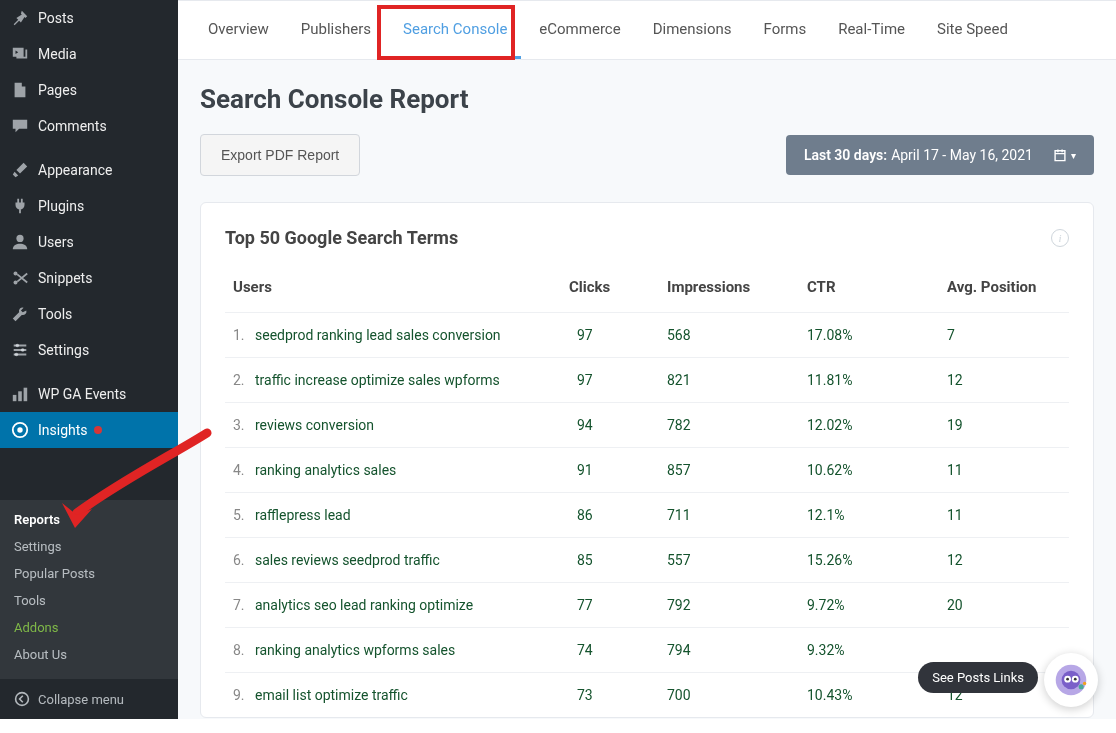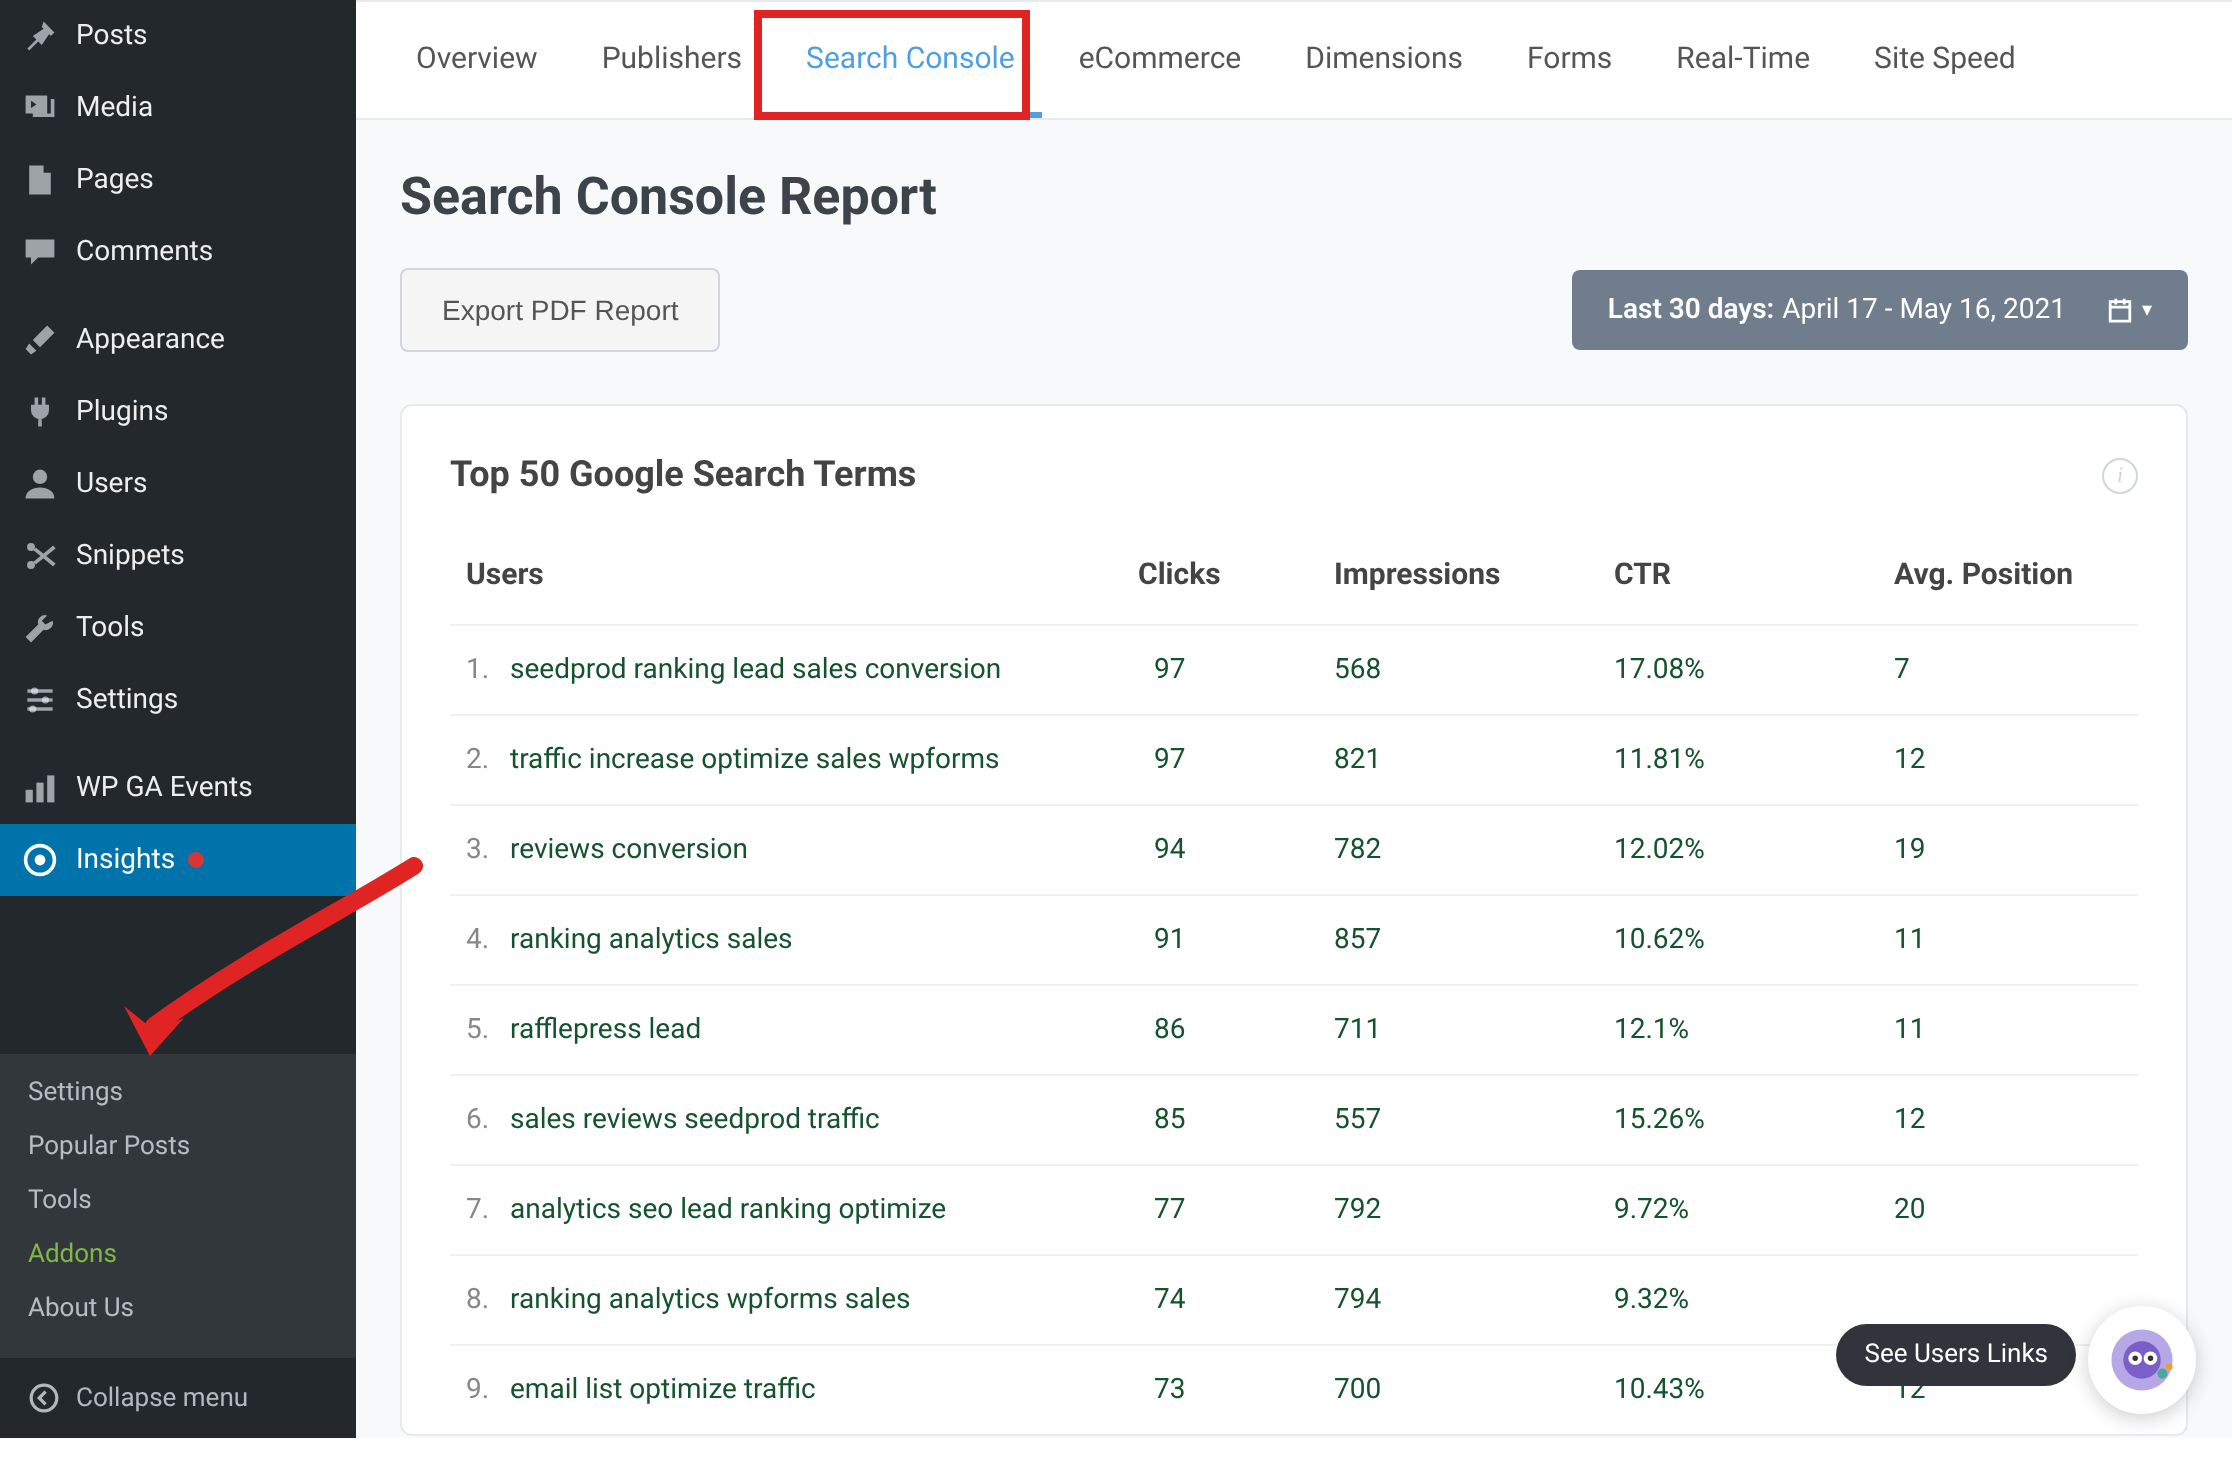--- a/index.html
+++ b/index.html
@@ -177,20 +177,21 @@
             <svg viewBox="0 0 20 20" width="18" height="18" fill="currentColor">
               <circle cx="10" cy="10" r="8" fill="none" stroke="currentColor" stroke-width="2"></circle>
               <circle cx="10" cy="10" r="3"></circle>
             </svg>
           </span>
           <span>Insights</span>
           <span class="dot"></span>
         </li>
     </ul>
     <ul class="submenu">
+      <li class="sel">Reports</li>
       <li>Settings</li>
       <li>Popular Posts</li>
       <li>Tools</li>
       <li class="addons">Addons</li>
       <li>About Us</li>
     </ul>
     <div class="collapse">
       <span class="ic">
           <svg viewBox="0 0 20 20" width="16" height="16" fill="none" stroke="currentColor" stroke-width="2">
             <circle cx="10" cy="10" r="8"></circle>
@@ -324,21 +325,21 @@
   </main>
 </div>
 
 <div class="tab-highlight-box" style="left:377px; top:5px; width:138px; height:55px;"></div>
 
 <svg class="arrow-anno" style="left:42px; top:425px; width:180px; height:110px;" viewBox="0 0 180 110">
   <path d="M165 8 C 130 30, 80 55, 35 88" stroke="#e02424" stroke-width="9" fill="none" stroke-linecap="round"></path>
   <path d="M20 78 L35 90 L50 84 L33 103 Z" fill="#e02424"></path>
 </svg>
 
-<div class="quicklinks">See Users Links</div>
+<div class="quicklinks">See Posts Links</div>
 <div class="fab">
   <svg viewBox="0 0 40 40">
     <circle cx="20" cy="20" r="18" fill="#b7a7e6"></circle>
     <circle cx="20" cy="20" r="11" fill="#7a5fc9"></circle>
     <circle cx="16" cy="19" r="4" fill="#fff"></circle>
       <circle cx="25" cy="19" r="4" fill="#fff"></circle>
     <circle cx="16" cy="19" r="1.6" fill="#333"></circle>
       <circle cx="25" cy="19" r="1.6" fill="#333"></circle>
     <circle cx="32" cy="28" r="3" fill="#4aa89a"></circle>
       <circle cx="36" cy="24" r="2" fill="#f0a020"></circle>

